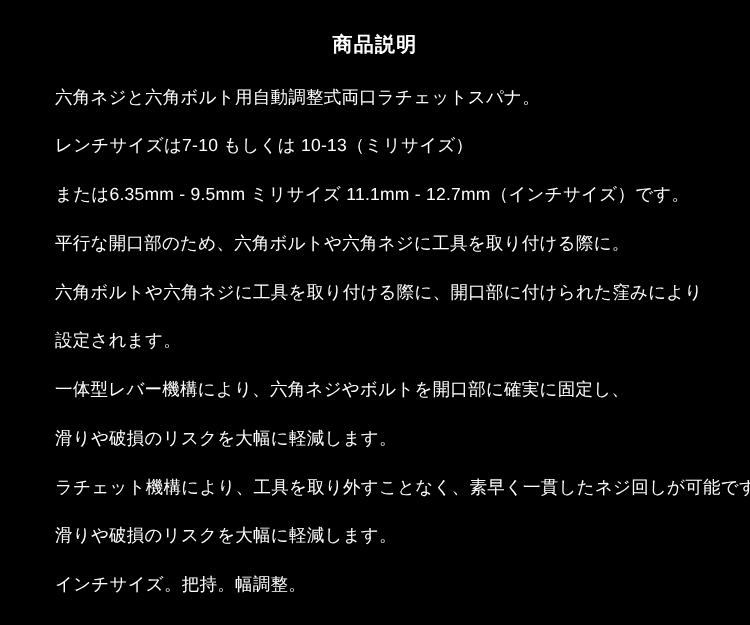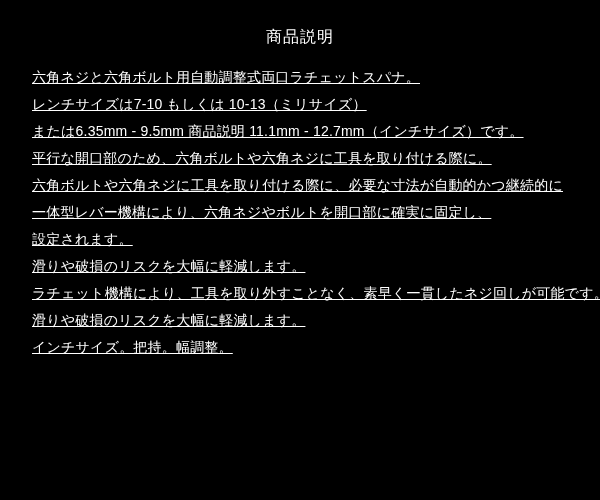--- a/index.html
+++ b/index.html
@@ -18,48 +18,47 @@
     width: 600px;
     height: 500px;
     background: #000000;
     box-sizing: border-box;
   }
   .page-title {
     margin: 0;
     padding-top: 27px;
     text-align: center;
     font-size: 16px;
-    font-weight: normal;
+    font-weight: bold;
     letter-spacing: 1px;
     line-height: 20px;
   }
   .description {
     margin: 17px 24px 0 32px;
     font-size: 14px;
     line-height: 27px;
   }
   .description p {
-    margin: 0;
+    margin: 12px;
     padding: 0;
     white-space: nowrap;
     letter-spacing: 0.2px;
-    text-decoration: underline;
   }
 </style>
 </head>
 <body>
 
 <div class="panel">
   <h1 class="page-title">商品説明</h1>
   <div class="description">
       <p>六角ネジと六角ボルト用自動調整式両口ラチェットスパナ。</p>
       <p>レンチサイズは7-10 もしくは 10-13（ミリサイズ）</p>
-      <p>または6.35mm - 9.5mm 商品説明 11.1mm - 12.7mm（インチサイズ）です。</p>
+      <p>または6.35mm - 9.5mm ミリサイズ 11.1mm - 12.7mm（インチサイズ）です。</p>
       <p>平行な開口部のため、六角ボルトや六角ネジに工具を取り付ける際に。</p>
-      <p>六角ボルトや六角ネジに工具を取り付ける際に、必要な寸法が自動的かつ継続的に</p>
+      <p>六角ボルトや六角ネジに工具を取り付ける際に、開口部に付けられた窪みにより</p>
+      <p>設定されます。</p>
       <p>一体型レバー機構により、六角ネジやボルトを開口部に確実に固定し、</p>
-      <p>設定されます。</p>
       <p>滑りや破損のリスクを大幅に軽減します。</p>
       <p>ラチェット機構により、工具を取り外すことなく、素早く一貫したネジ回しが可能です。</p>
       <p>滑りや破損のリスクを大幅に軽減します。</p>
       <p>インチサイズ。把持。幅調整。</p>
     </div>
 </div>
 
 </body></html>

